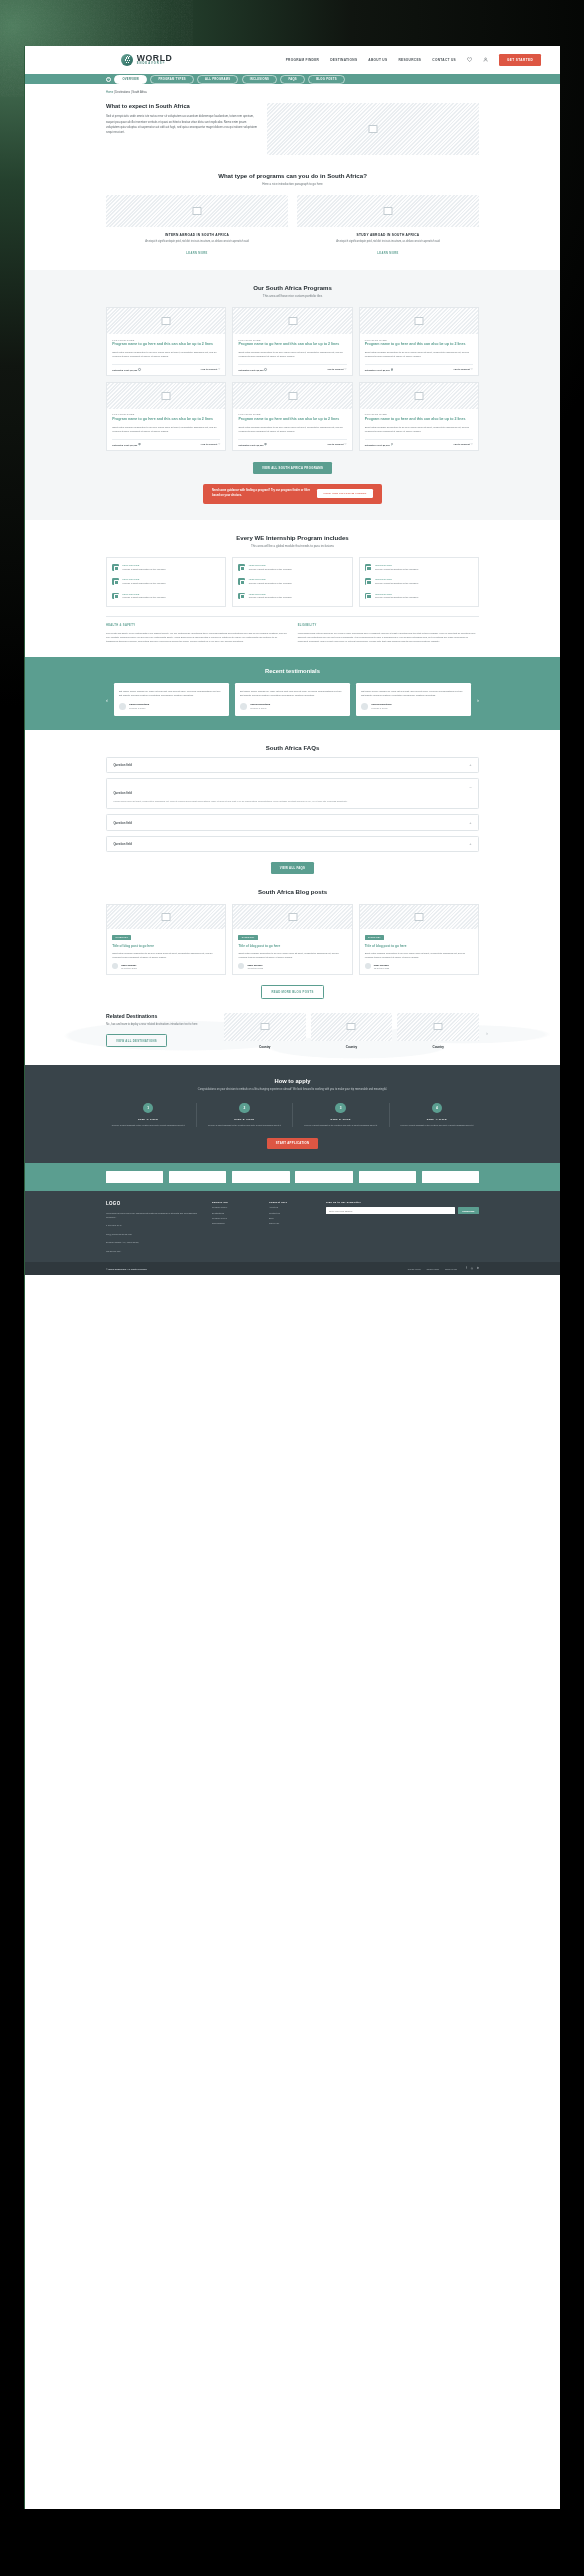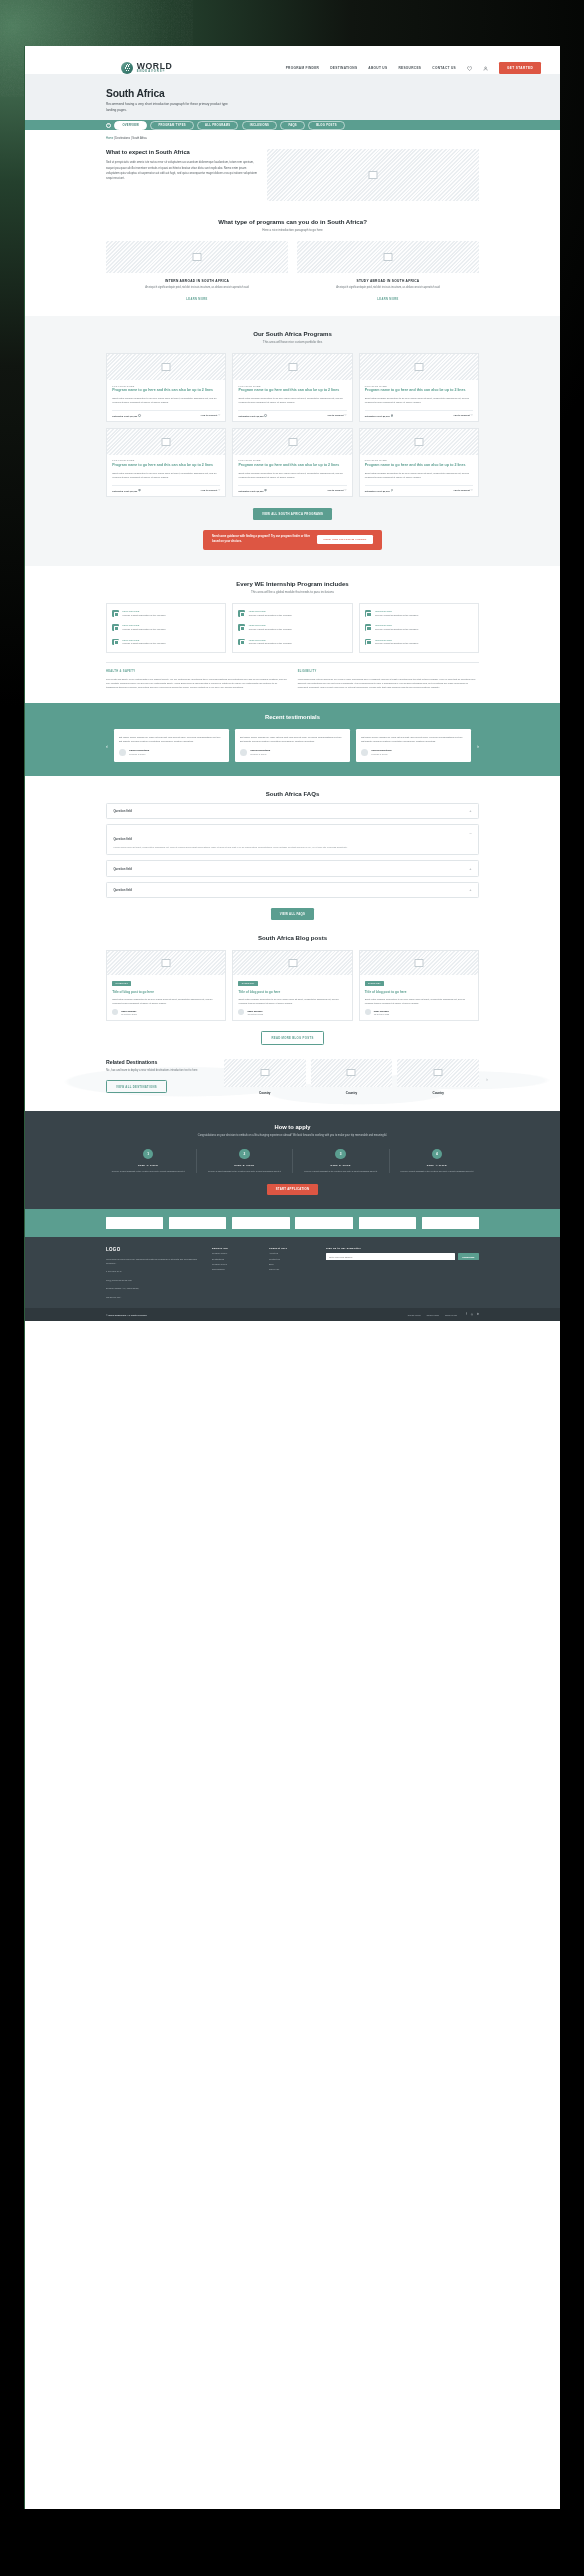--- a/index.html
+++ b/index.html
@@ -23,21 +23,21 @@
   #page-frame {
     position: absolute;
     left: 24px; top: 46px;
     width: 536px; height: 2463px;
     background: #ffffff;
     overflow: hidden;
     border-left: 0.6px solid #2d5c3d;
   }
 
   
-  .topnav { height: 28px; background:#fff; display:flex; align-items:flex-end; padding: 0 19.3px; }
+  .topnav { height: 28px; background:#fff; display:flex; align-items:center; padding: 0 19.3px; }
   .logo { display:flex; align-items:center; gap:3.2px; margin-left: 77px;}
   .logo-mark { width:12.2px; height:12.2px; border-radius:50%;
      background: linear-gradient(135deg,#6fa79a 0%, #3c7d71 60%, #2f6a5f 100%); position:relative; }
   .logo-mark:after{ content:""; position:absolute; left:3.9px; top:1.9px; width:5.2px;height:8.4px;
      background: repeating-linear-gradient(115deg,#fff 0 0.6px,transparent 0.6px 1.9px); }
   .logo-txt { line-height:1; }
   .logo-word { font-size:8.7px; font-weight:700; letter-spacing:0.6px; color:#2b3338; display:block;}
   .logo-sub { font-size:2.7px; font-weight:700; letter-spacing:1px; color:#3c7d71; display:block; margin-top:0.6px;}
   .navitems { display:flex; align-items:center; gap:11px; margin-left:auto; }
   .navitem { font-size:3.2px; letter-spacing:0.3px; font-weight:600; color:#4a5257; cursor:pointer; white-space:nowrap;}
@@ -248,26 +248,20 @@
           <path d="M20.8 4.6a5.5 5.5 0 00-7.8 0L12 5.6l-1-1a5.5 5.5 0 00-7.8 7.8l8.8 8.8 8.8-8.8a5.5 5.5 0 000-7.8z"></path>
         </svg>
       <svg class="navicon" viewBox="0 0 24 24" fill="none" stroke="currentColor" stroke-width="2">
           <circle cx="12" cy="8" r="4"></circle>
           <path d="M4 21a8 8 0 0116 0"></path>
         </svg>
       <button class="btn-start">GET STARTED</button>
     </div>
   </div>
 
-  <div class="hero">
-    <div class="hero-inner">
-      <h1>South Africa</h1>
-      <p>Recommend having a very short introduction paragraph for these primary product type landing pages.</p>
-    </div>
-  </div>
 
   <div class="tabbar">
     <div class="tab-arrow">‹</div>
     <div class="tab active">OVERVIEW</div>
     <div class="tab">PROGRAM TYPES</div>
     <div class="tab">ALL PROGRAMS</div>
     <div class="tab">INCLUSIONS</div>
     <div class="tab">FAQS</div>
     <div class="tab">BLOG POSTS</div>
   </div>

